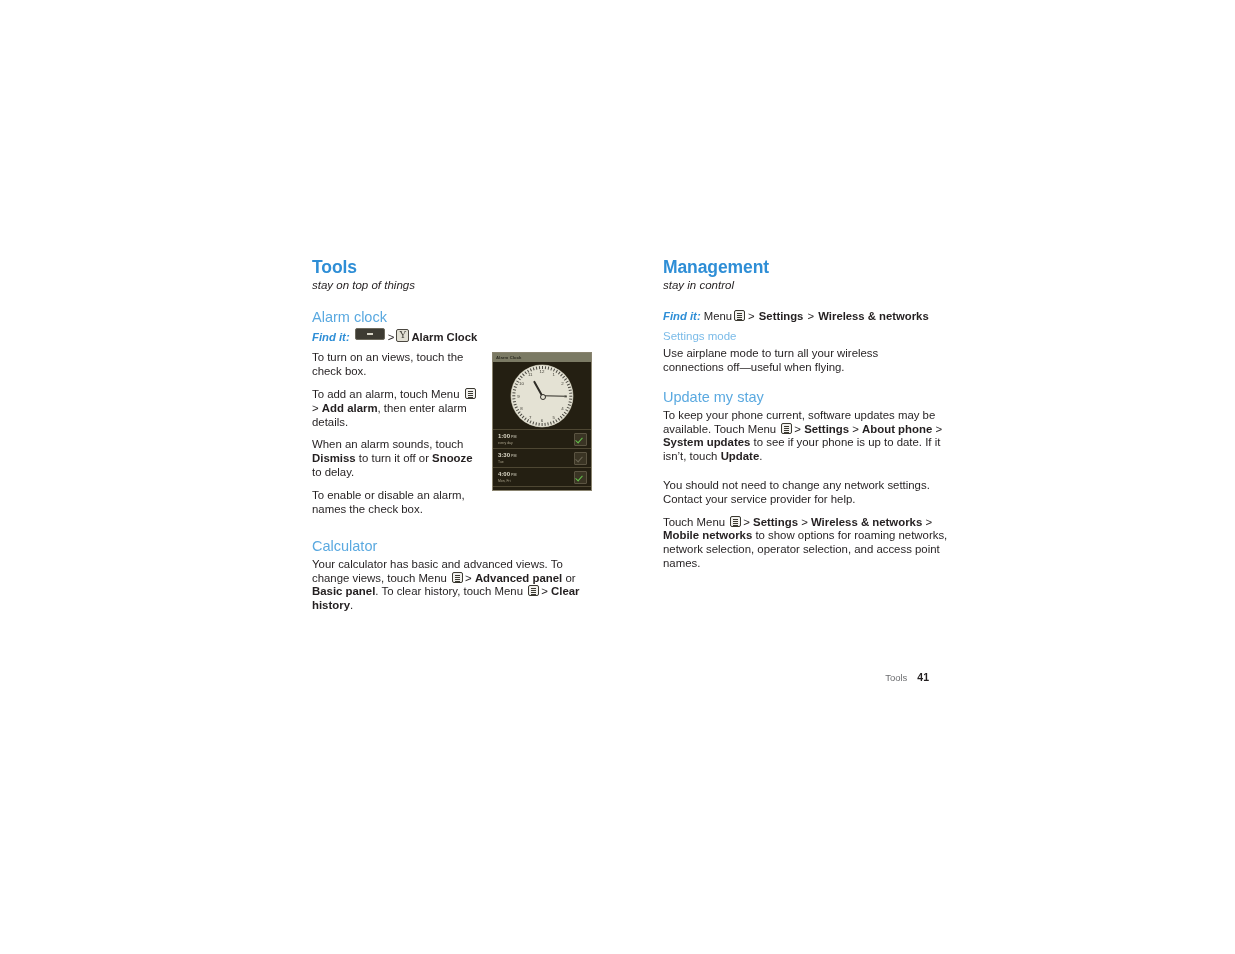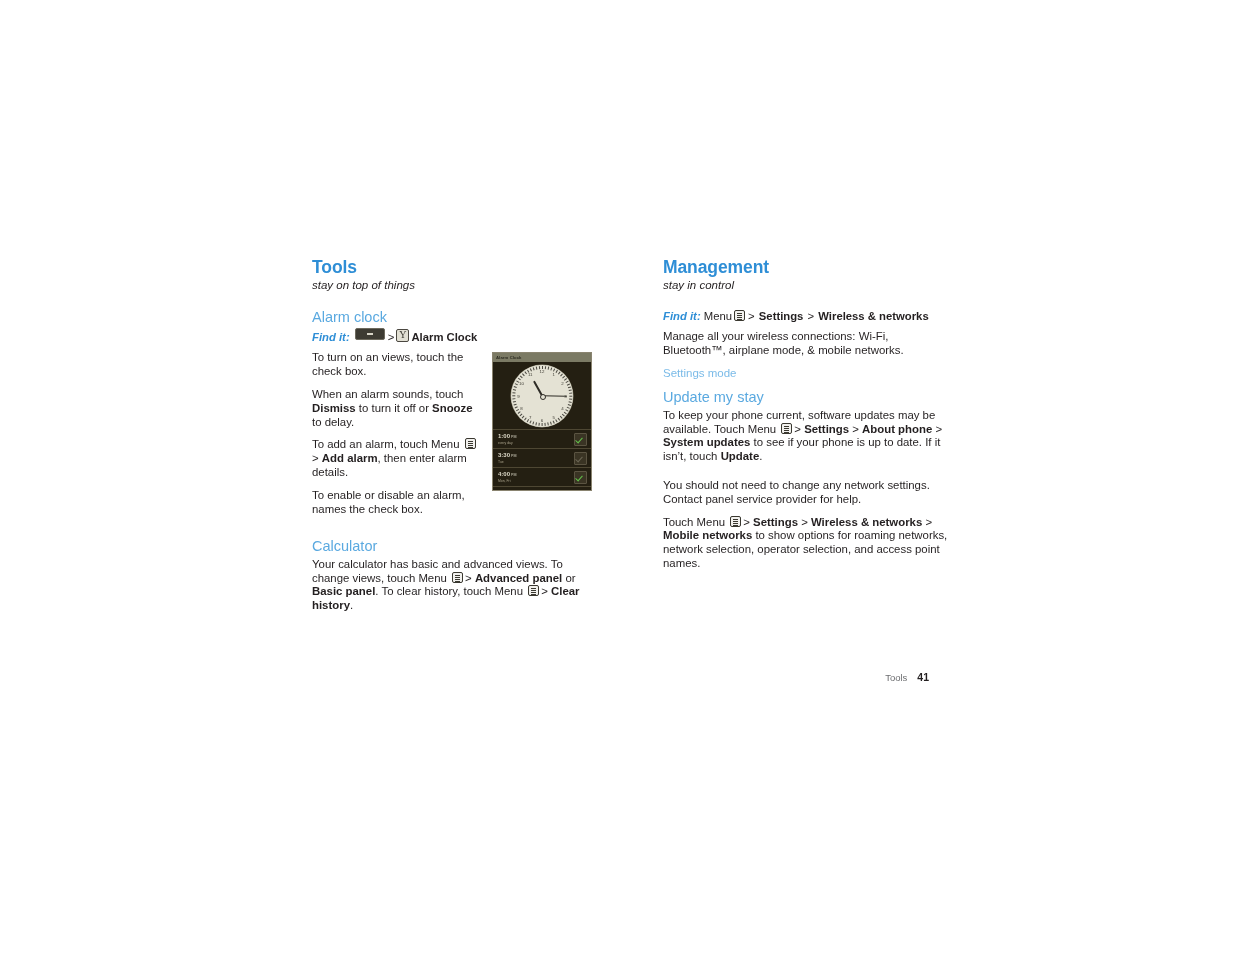--- a/index.html
+++ b/index.html
@@ -337,23 +337,23 @@
     <div class="sec-sub">stay on top of things</div>
 
     <h2 class="head">Alarm clock</h2>
 
     <div class="findit">
       <span class="lbl">Find it:</span><span>&nbsp;</span><span class="ic ic-launcher"></span><span class="gt">&gt;</span><span class="ic ic-clock"></span><b>Alarm Clock</b>
     </div>
 
     <p class="body" style="width:170px">To turn on an views, touch the check box.</p>
 
+    <p class="body" style="width:172px"><span>To add an alarm, touch Menu </span><span class="ic ic-menu"><i></i><i></i><i></i><i></i></span><br><span>&gt; </span><b>Add alarm</b><span>, then enter alarm details.</span></p>
+
     <p class="body" style="width:170px"><span>When an alarm sounds, touch </span><b>Dismiss</b><span> to turn it off or </span><b>Snooze</b><span> to delay.</span></p>
-
-    <p class="body" style="width:172px"><span>To add an alarm, touch Menu </span><span class="ic ic-menu"><i></i><i></i><i></i><i></i></span><br><span>&gt; </span><b>Add alarm</b><span>, then enter alarm details.</span></p>
 
     <p class="body" style="width:172px">To enable or disable an alarm, names the check box.</p>
 
     <div class="gap-md"></div>
 
     <h2 class="head">Calculator</h2>
 
 
     <p class="body" style="width:280px"><span>Your calculator has basic and advanced views. To change views, touch Menu </span><span class="ic ic-menu"><i></i><i></i><i></i><i></i></span><span>&gt; </span><b>Advanced panel</b><span> or </span><b>Basic panel</b><span>. To clear history, touch Menu </span><span class="ic ic-menu"><i></i><i></i><i></i><i></i></span><span>&gt; </span><b>Clear history</b><span>.</span></p>
 
@@ -473,32 +473,32 @@
   <div class="col col-right">
 
     <h1 class="sec-title">Management</h1>
     <div class="sec-sub">stay in control</div>
 
 
     <div class="findit">
       <span class="lbl">Find it:</span><span>&nbsp;</span><span class="plain">Menu</span><span class="ic ic-menu"><i></i><i></i><i></i><i></i></span><span class="gt">&gt;</span>&nbsp;<b>Settings</b>&nbsp;<span class="gt">&gt;</span>&nbsp;<b>Wireless &amp; networks</b>
     </div>
 
-    <p class="body" style="width:250px">Manage all your wireless connections: Wi-Fi, Bluetooth™, airplane mode, &amp; mobile networks.</p>
 
     <h3 class="subhead">Settings mode</h3>
+    <p class="body" style="width:245px">Use airplane mode to turn all your wireless connections off—useful when flying.</p>
 
     <div class="gap-sm"></div>
 
     <h2 class="head">Update my stay</h2>
     <p class="body" style="width:288px"><span>To keep your phone current, software updates may be available. Touch Menu </span><span class="ic ic-menu"><i></i><i></i><i></i><i></i></span><span>&gt; </span><b>Settings</b><span> &gt; </span><b>About phone</b> <span>&gt; </span><b>System updates</b><span> to see if your phone is up to date. If it isn’t, touch </span><b>Update</b><span>.</span></p>
 
     <div class="gap-sm"></div>
 
-    <p class="body" style="width:288px">You should not need to change any network settings. Contact panel service provider for help.</p>
+    <p class="body" style="width:288px">You should not need to change any network settings. Contact your service provider for help.</p>
 
     <p class="body" style="width:288px"><span>Touch Menu </span><span class="ic ic-menu"><i></i><i></i><i></i><i></i></span><span>&gt; </span><b>Settings</b><span> &gt; </span><b>Wireless &amp; networks</b> <span>&gt; </span><b>Mobile networks</b><span> to show options for roaming networks, network selection, operator selection, and access point names.</span></p>
 
   </div>
 
   <div class="footer">
     <span>Tools</span><span class="pgnum">41</span>
   </div>
 
 </div>

